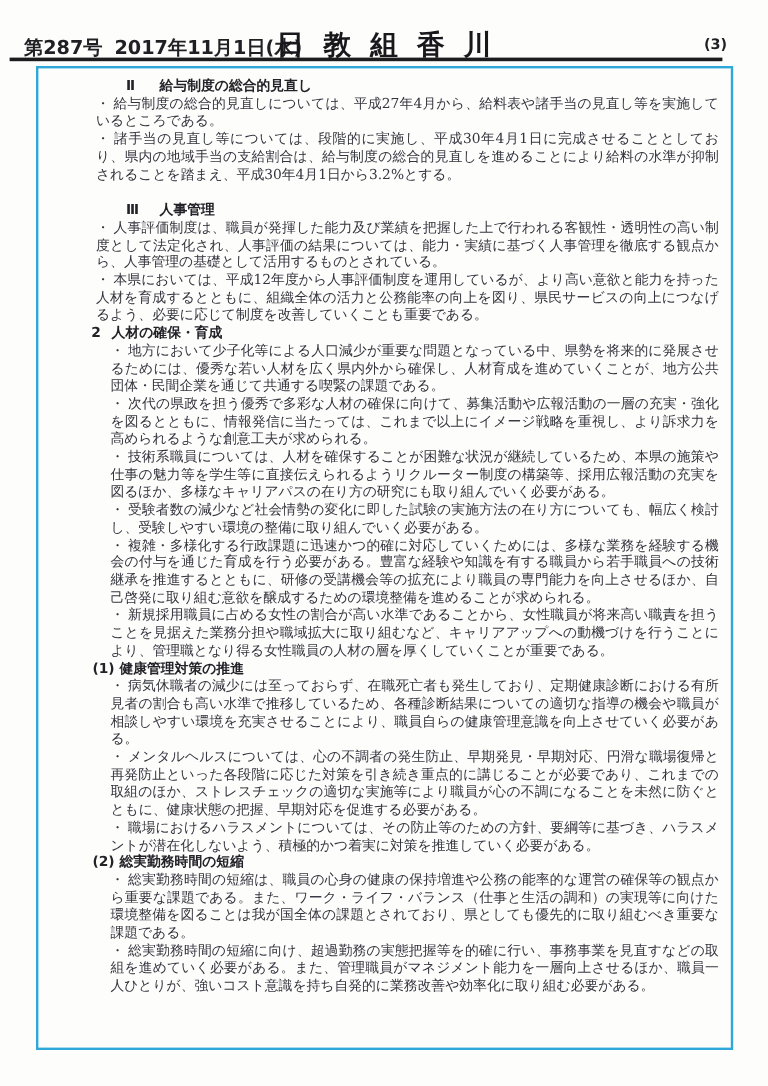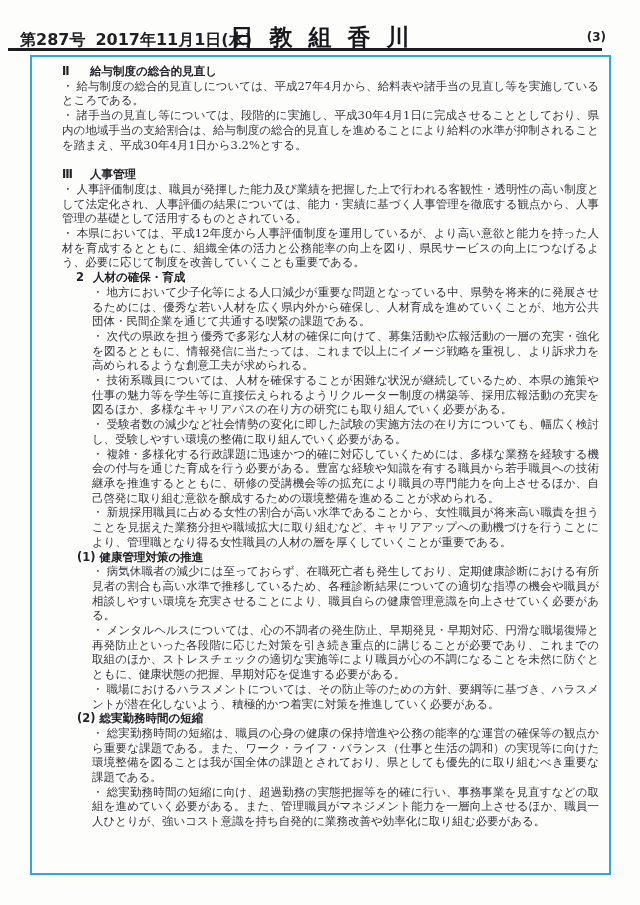--- a/index.html
+++ b/index.html
@@ -41,28 +41,28 @@
     overflow:hidden;
   }
   .ln{
     font-size:11.5px;line-height:14.7px;color:#34343e;
     text-align:justify;
   }
   .roman,.num,.paren{
     font-family:"DejaVu Sans","Liberation Sans",sans-serif;
     font-weight:bold;color:#222228;
   }
-  .roman{margin-top:15px;}
+  .roman{margin-top:15px;margin-left:43px;}
   .box .ln:first-child{margin-top:0;}
   .roman .lbl{display:inline-block;min-width:16px;margin-right:12px;}
   .num{margin-left:14px;}
   .num .lbl{margin-right:9px;}
   .paren{margin-left:15px;}
   .paren .lbl{margin-right:4px;}
-  .b2{}
+  .b2{margin-left:18px;}
   .b3{margin-left:30px;}
   .bullet{margin-right:3px;}
 </style>
 </head>
 <body>
 
 <div class="page">
   <div class="hdr-left">
     <span>第287号</span><span class="sp"></span><span>2017年11月1日(水)</span>
   </div>

